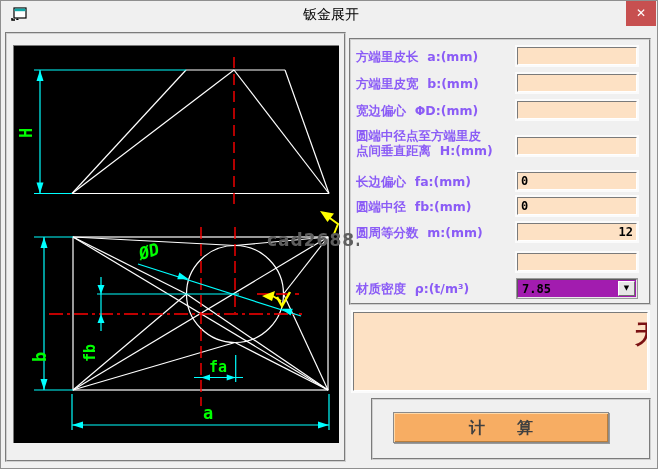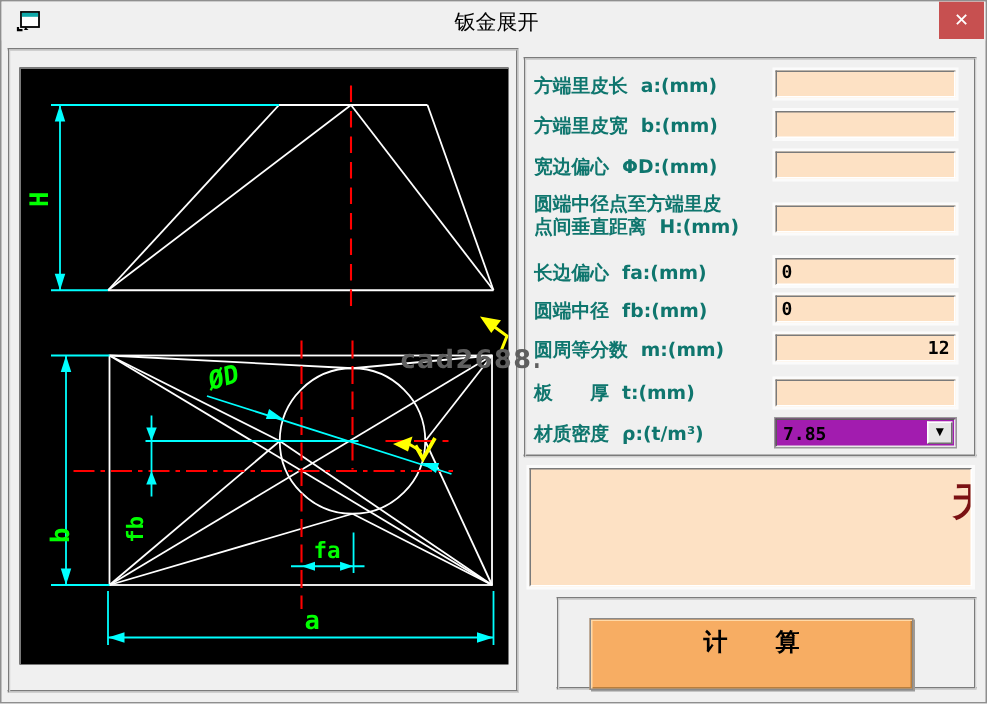--- a/index.html
+++ b/index.html
@@ -14,45 +14,45 @@
   .close-btn{position:absolute;right:1px;top:0;width:30px;height:25px;background:#c75050;
              color:#fff;font-size:12px;font-weight:bold;text-align:center;line-height:25px;
              cursor:default;}
   .left-frame{position:absolute;left:4px;top:31px;width:341px;height:430px;
               border:2px groove #cfcfcf;background:#f0f0f0;}
   .canvas{position:absolute;left:12px;top:44px;width:326px;height:398px;background:#000;
           border-top:1px solid #7a7a7a;border-left:1px solid #7a7a7a;}
   .watermark{position:absolute;left:266px;top:229px;width:92px;height:20px;overflow:hidden;
              font-size:17px;font-weight:bold;color:#5f5f5f;letter-spacing:1px;z-index:5;}
   .groupbox{position:absolute;border:2px groove #cfcfcf;}
-  .flabel{position:absolute;left:355px;color:#0f766e;font-size:12.5px;font-weight:bold;
+  .flabel{position:absolute;left:355px;color:#8b5cf6;font-size:12.5px;font-weight:bold;
           white-space:pre;line-height:15px;}
   .field{position:absolute;left:516px;width:120px;height:18px;background:#fde1c4;
          border:1px solid;border-color:#7a7a7a #ffffff #ffffff #7a7a7a;
          box-shadow:0 0 0 2px #fbfbfb;
          font-family:"DejaVu Sans Mono","Liberation Mono",monospace;
          font-size:12px;font-weight:bold;color:#000;padding:0 3px;outline:none;}
   .combo{position:absolute;left:516px;width:120px;height:19px;background:#a21caf;
          border:1px solid;border-color:#5a5a5a #e9e9e9 #e9e9e9 #5a5a5a;
          box-shadow:0 0 0 1px #9a9a9a;}
   .combo-value{position:absolute;left:4px;top:2px;
          font-family:"DejaVu Sans Mono","Liberation Mono",monospace;
          font-size:12px;font-weight:bold;color:#000;}
   .combo-btn{position:absolute;right:1px;top:1px;width:17px;height:15px;background:#e6e6e6;
          border:1px solid;border-color:#ffffff #6f6f6f #6f6f6f #ffffff;
          font-size:7px;text-align:center;line-height:13px;color:#000;cursor:default;}
   .result-box{position:absolute;left:352px;top:311px;width:295px;height:79px;background:#fde1c4;
          border:1px solid;border-color:#7a7a7a #ffffff #ffffff #7a7a7a;
          box-shadow:0 0 0 2px #fbfbfb;overflow:hidden;}
   .clipped-char{position:absolute;left:281px;top:4px;width:14px;height:40px;overflow:hidden;
          color:#7b1113;font-size:26px;font-weight:bold;}
-  .calc-btn{position:absolute;left:392px;top:411px;width:216px;height:48px;background:#f7ad63;
+  .calc-btn{position:absolute;left:392px;top:411px;width:216px;height:31px;background:#f7ad63;
          border:1px solid #8a8a8a;
          box-shadow:inset 1px 1px 0 #ffd9a8,inset -1px -1px 0 #b97e3c,1px 1px 0 #9a9a9a;
-         font-size:16px;font-weight:bold;color:#000000;text-align:center;line-height:29px;
+         font-size:16px;font-weight:bold;color:#404040;text-align:center;line-height:29px;
          white-space:pre;cursor:default;}
   text{font-family:"DejaVu Sans Mono","Liberation Mono",monospace;}
 </style>
 </head>
 <body>
 
 <div class="win">
 
   <div class="titlebar">
     <svg class="app-icon" viewBox="0 0 18 16">
@@ -176,21 +176,20 @@
 
   <div class="flabel" style="top:173px">长边偏心  fa:(mm)</div>
   <input class="field" style="top: 171px;" value="0">
 
   <div class="flabel" style="top:198px">圆端中径  fb:(mm)</div>
   <input class="field" style="top: 196px;" value="0">
 
   <div class="flabel" style="top:224px">圆周等分数  m:(mm)</div>
   <input class="field" style="top: 222px; text-align: right;" value="12">
 
-  <div class="flabel" style="top:253px">板　　厚  t:(mm)</div>
   <input class="field" style="top: 252px;" value="">
 
   <div class="flabel" style="top:280px">材质密度  ρ:(t/m³)</div>
   <div class="combo" style="top:278px">
     <span class="combo-value">7.85</span>
     <span class="combo-btn">▼</span>
   </div>
 
   <div class="result-box">
     <span class="clipped-char">无</span>

